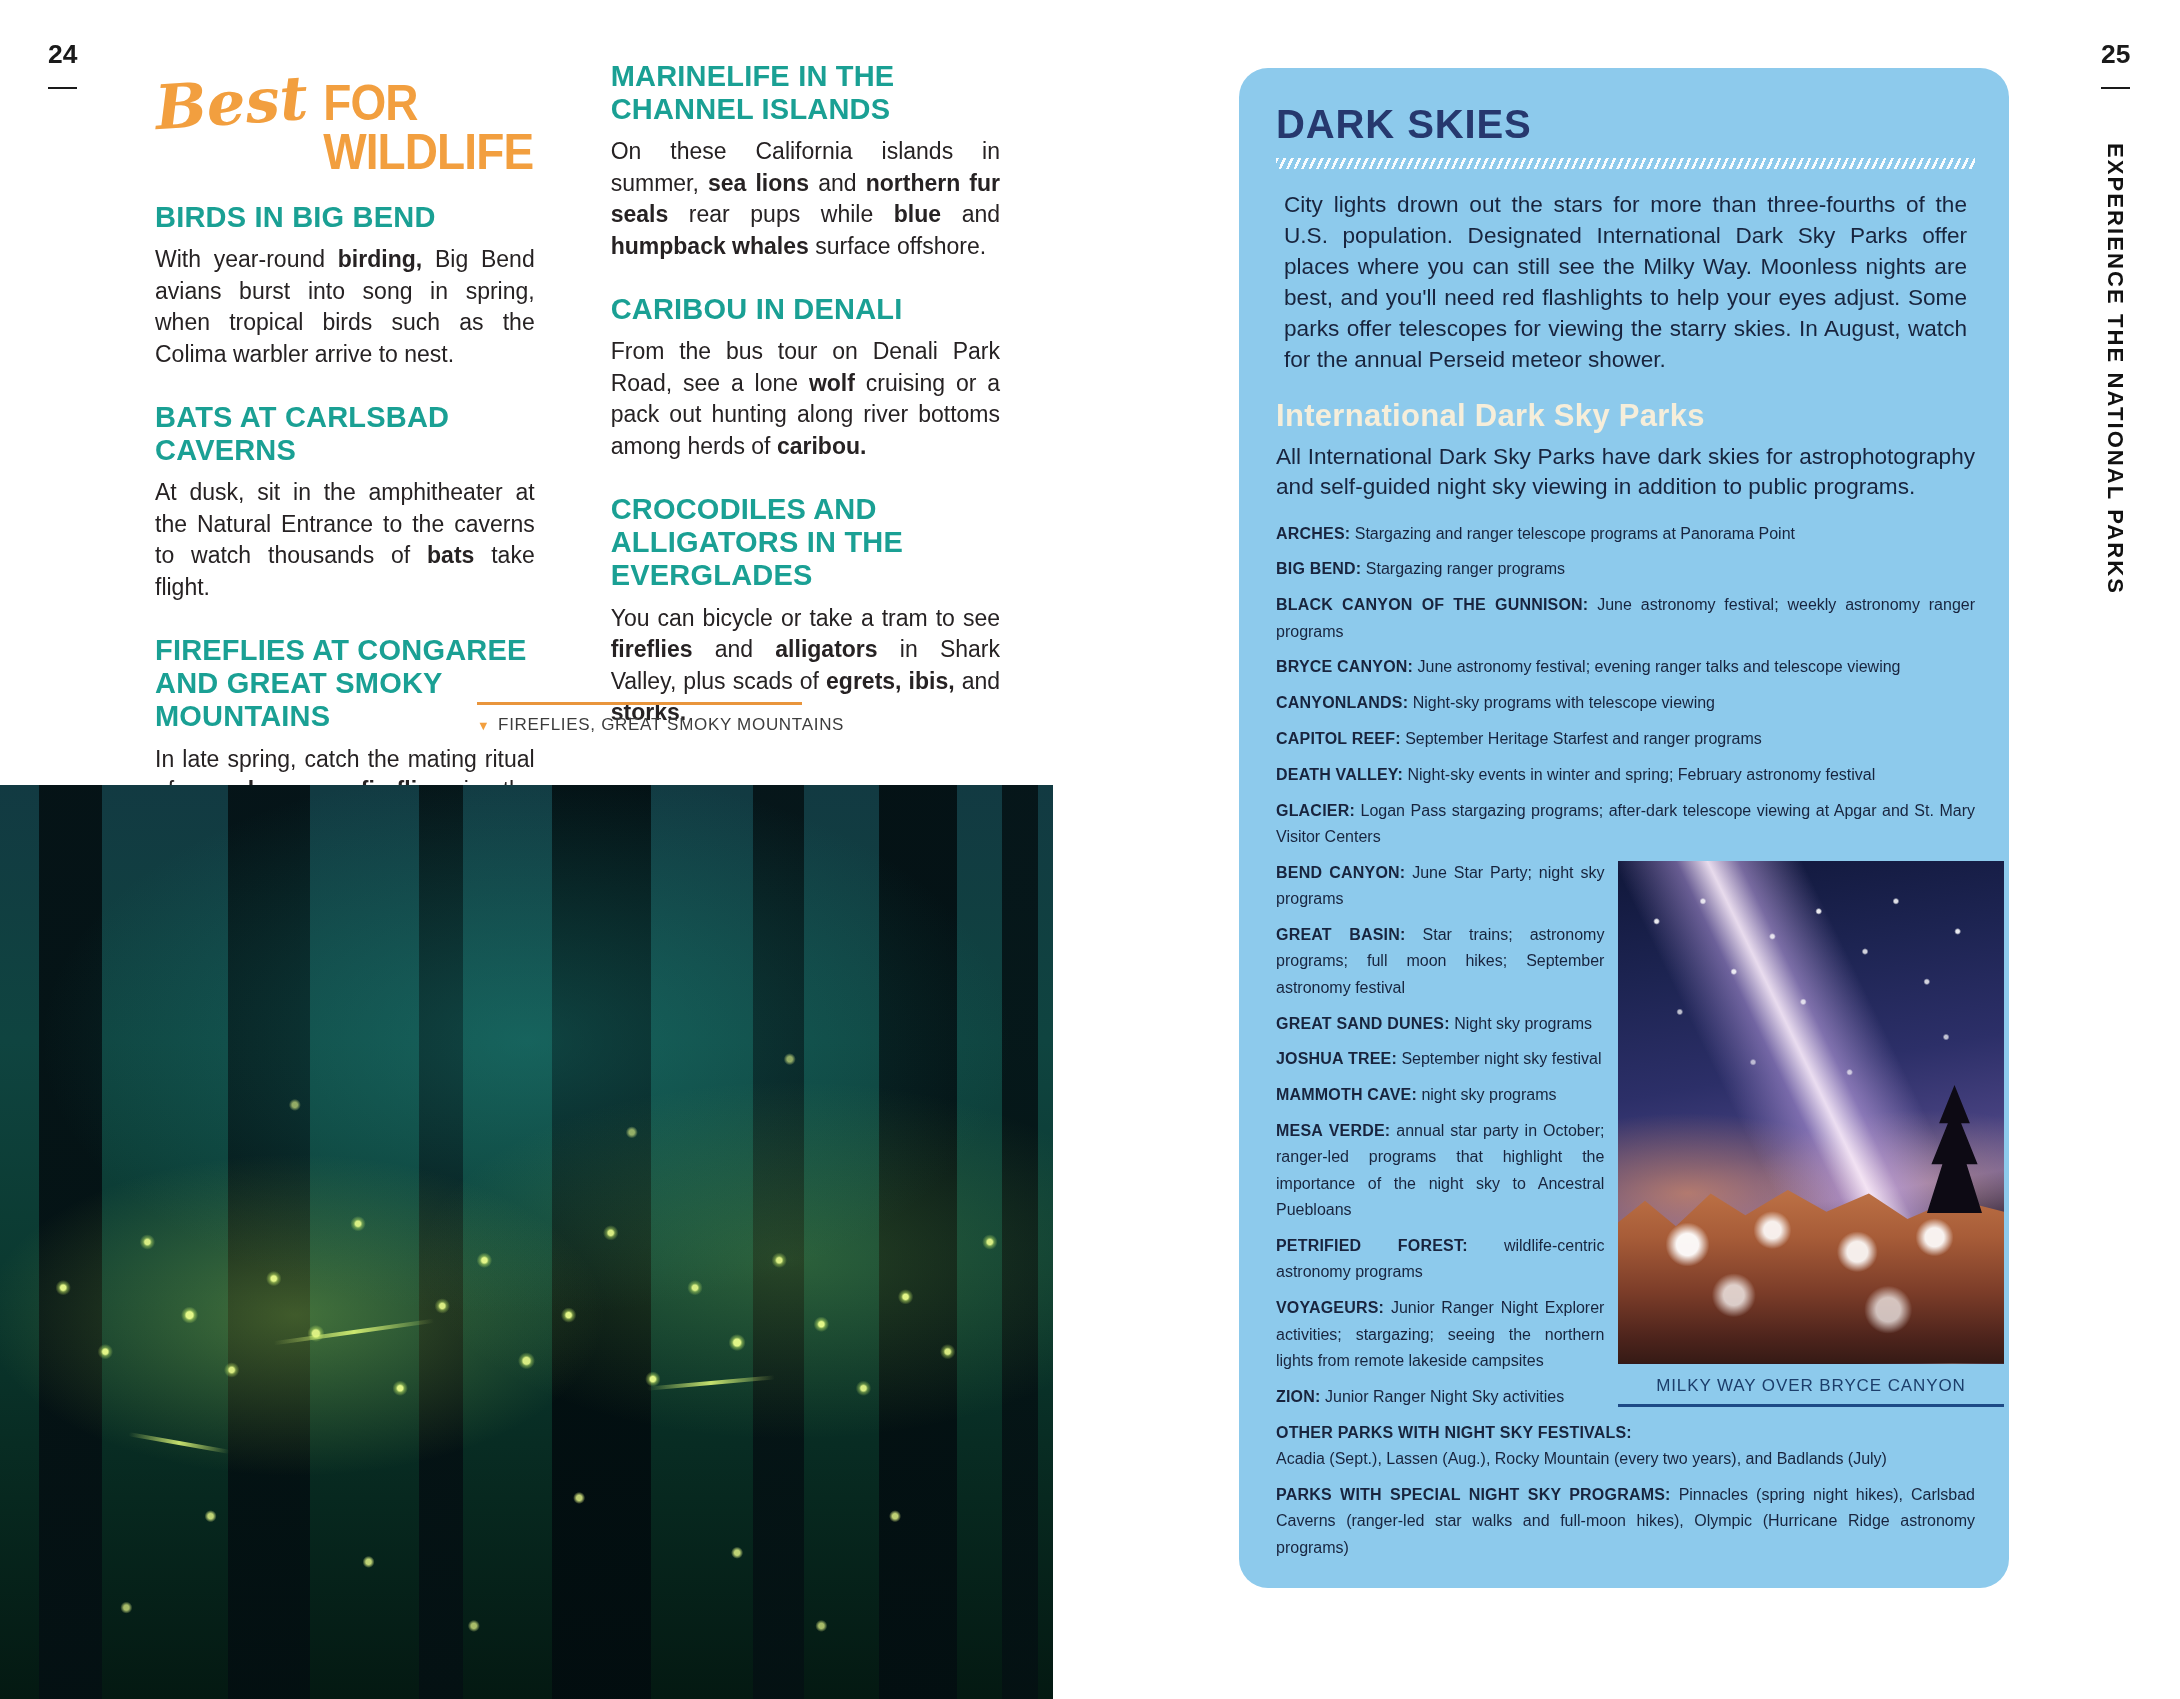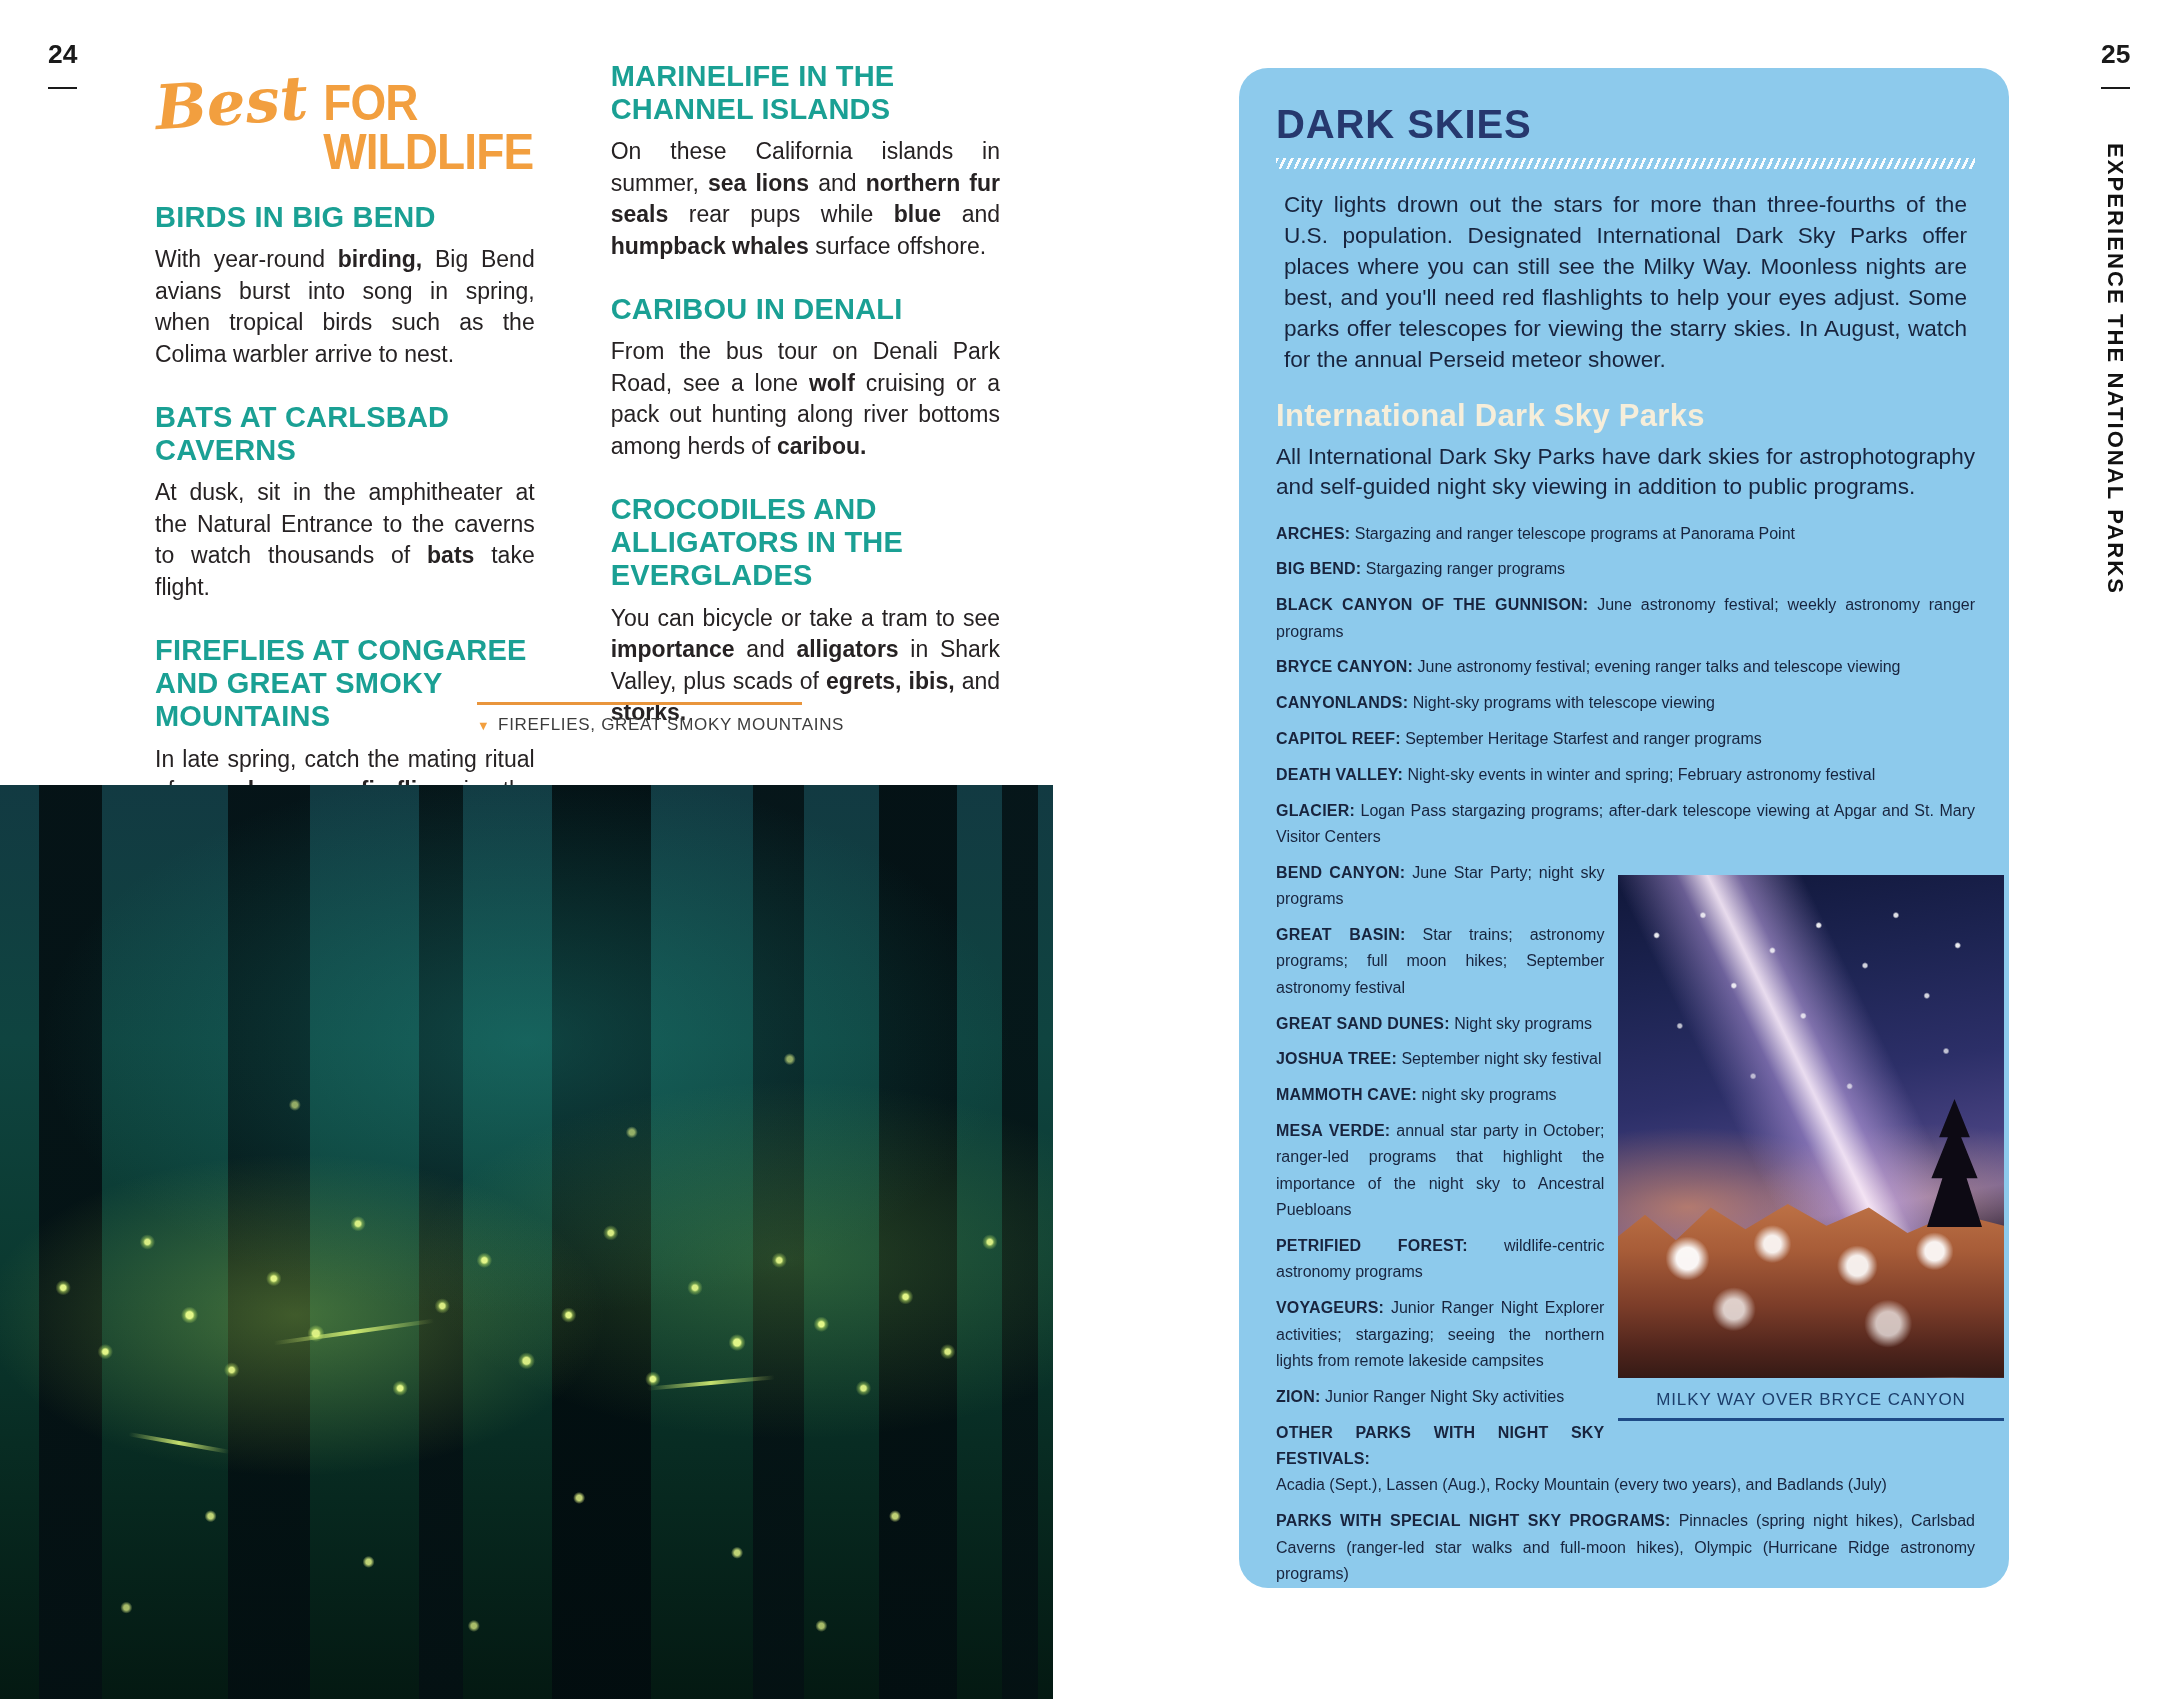--- a/index.html
+++ b/index.html
@@ -182,21 +182,21 @@
       <div class="section">
         <h2 class="sec">MARINELIFE IN THE CHANNEL ISLANDS</h2>
         <p class="body"><span>On these California islands in summer, </span><b>sea lions</b><span> and </span><b>northern fur seals</b><span> rear pups while </span><b>blue</b><span> and </span><b>humpback whales</b><span> surface offshore.</span></p>
       </div>
       <div class="section">
         <h2 class="sec">CARIBOU IN DENALI</h2>
         <p class="body"><span>From the bus tour on Denali Park Road, see a lone </span><b>wolf</b><span> cruising or a pack out hunting along river bottoms among herds of </span><b>caribou.</b></p>
       </div>
       <div class="section">
         <h2 class="sec">CROCODILES AND ALLIGATORS IN THE EVERGLADES</h2>
-        <p class="body"><span>You can bicycle or take a tram to see </span><b>importance</b><span> and </span><b>alligators</b><span> in Shark Valley, plus scads of </span><b>egrets,</b><span> </span><b>ibis,</b><span> and </span><b>storks.</b></p>
+        <p class="body"><span>You can bicycle or take a tram to see </span><b>fireflies</b><span> and </span><b>alligators</b><span> in Shark Valley, plus scads of </span><b>egrets,</b><span> </span><b>ibis,</b><span> and </span><b>storks.</b></p>
       </div>
     </div>
 </div>
 
 <div class="caption-row">
   <div class="caption-rule"></div>
   <div class="caption-line2">
     <span class="caption-marker">▼</span><span>FIREFLIES, GREAT SMOKY MOUNTAINS</span>
   </div>
 </div>
@@ -215,21 +215,21 @@
   <p class="bb-subintro">All International Dark Sky Parks have dark skies for astrophotography and self-guided night sky viewing in addition to public programs.</p>
   <div id="entries">
       <p class="entry"><b>ARCHES:</b><span> Stargazing and ranger telescope programs at Panorama Point</span></p>
       <p class="entry"><b>BIG BEND:</b><span> Stargazing ranger programs</span></p>
       <p class="entry"><b>BLACK CANYON OF THE GUNNISON:</b><span> June astronomy festival; weekly astronomy ranger programs</span></p>
       <p class="entry"><b>BRYCE CANYON:</b><span> June astronomy festival; evening ranger talks and telescope viewing</span></p>
       <p class="entry"><b>CANYONLANDS:</b><span> Night-sky programs with telescope viewing</span></p>
       <p class="entry"><b>CAPITOL REEF:</b><span> September Heritage Starfest and ranger programs</span></p>
       <p class="entry"><b>DEATH VALLEY:</b><span> Night-sky events in winter and spring; February astronomy festival</span></p>
       <p class="entry"><b>GLACIER:</b><span> Logan Pass stargazing programs; after-dark telescope viewing at Apgar and St. Mary Visitor Centers</span></p>
-      <figure class="mw-fig" style="margin-top:15px;">
+      <figure class="mw-fig" style="margin-top:1px;">
     <div class="mw-photo">
       <div class="mw-rocks"></div>
       <div class="pine"></div>
     </div>
     <figcaption class="mw-caption">MILKY WAY OVER BRYCE CANYON</figcaption>
   </figure>
       <p class="entry"><b>BEND CANYON:</b><span> June Star Party; night sky programs</span></p>
       <p class="entry"><b>GREAT BASIN:</b><span> Star trains; astronomy programs; full moon hikes; September astronomy festival</span></p>
       <p class="entry"><b>GREAT SAND DUNES:</b><span> Night sky programs</span></p>
       <p class="entry"><b>JOSHUA TREE:</b><span> September night sky festival</span></p>

